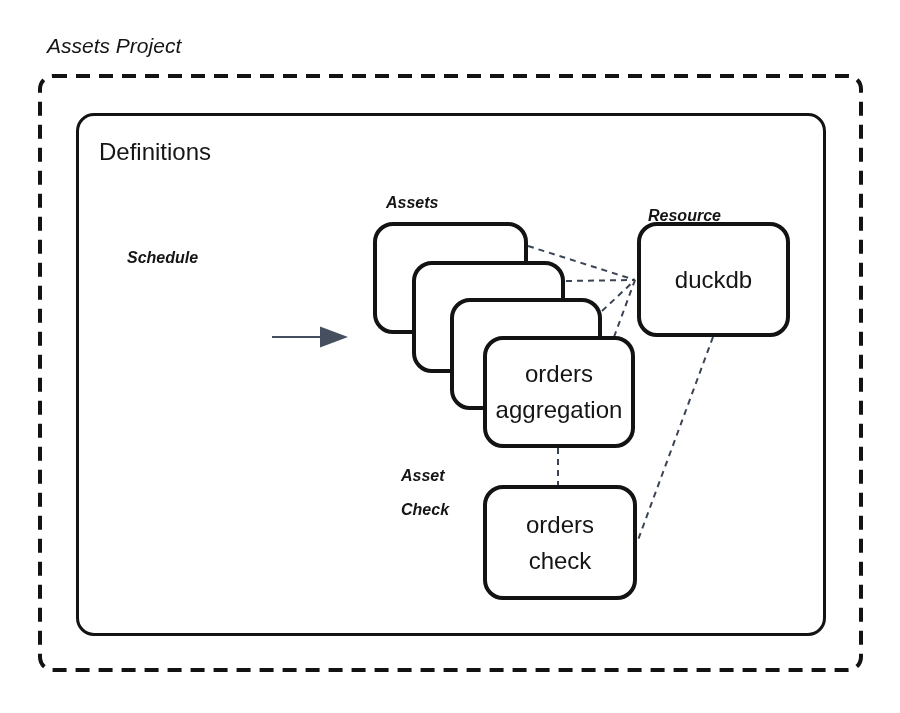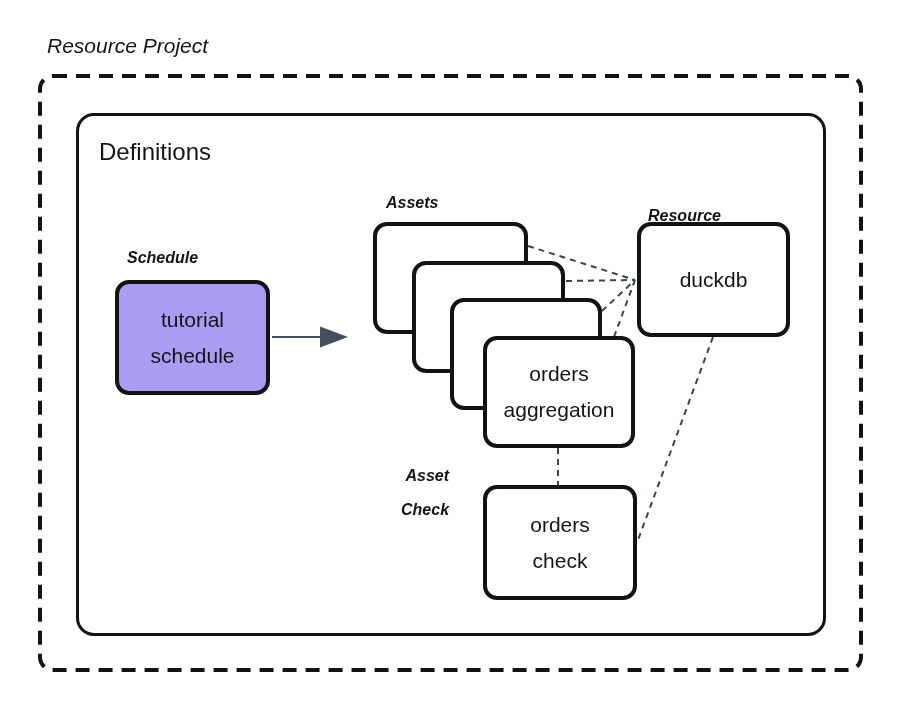--- a/index.html
+++ b/index.html
@@ -48,32 +48,32 @@
   .label-definitions {
     position: absolute;
     left: 99px; top: 138px;
     font-size: 24px;
     font-weight: 400;
     z-index: 3;
   }
   .label-schedule   { left: 127px; top: 241px; }
   .label-assets     { left: 386px; top: 186px; }
   .label-resource   { left: 648px; top: 199px; }
-  .label-assetcheck { left: 401px; top: 459px; text-align: right; }
+  .label-assetcheck { left: 401px; top: 459px; }
   .node {
     position: absolute;
     background: #ffffff;
     border: 4px solid var(--box-border, #131313);
-    border-radius: 14px;
+    border-radius: 20px;
     box-sizing: border-box;
     display: flex;
     align-items: center;
     justify-content: center;
     text-align: center;
-    font-size: 21px;
+    font-size: 24px;
     font-weight: 400;
     line-height: 36px;
     white-space: pre-line;
     z-index: 3;
   }
   .node-schedule {
     left: 115px; top: 280px; width: 155px; height: 115px;
     background: var(--schedule-fill, #a89df2);
   }
   .stack-1 { left: 373px; top: 222px; width: 155px; height: 112px; }
@@ -109,28 +109,26 @@
     <line class="connector" x1="614" y1="337" x2="635" y2="280" stroke-dasharray="6 5"></line>
     <line class="connector" x1="558" y1="448" x2="558" y2="486" stroke-dasharray="6 5"></line>
     <line class="connector" x1="713" y1="337" x2="638" y2="540" stroke-dasharray="6 5"></line>
 
     <g>
       <line class="arrow-line" x1="272" y1="337" x2="321" y2="337"></line>
       <polygon class="arrow-head" points="320,326.5 348,337 320,347.5"></polygon>
     </g>
   </svg>
 
-  <div class="diagram-title">Resource Project</div>
+  <div class="diagram-title">Assets Project</div>
 
   <div class="definitions-box"></div>
   <div class="label-definitions">Definitions</div>
 
   <div class="label label-schedule">Schedule</div>
-  <div class="node node-schedule">tutorial
-schedule</div>
 
   <div class="label label-assets">Assets</div>
   <div class="node stack-1"></div>
   <div class="node stack-2"></div>
   <div class="node stack-3"></div>
   <div class="node node-aggregation">orders
 aggregation</div>
 
   <div class="label label-resource">Resource</div>
   <div class="node node-duckdb">duckdb</div>

